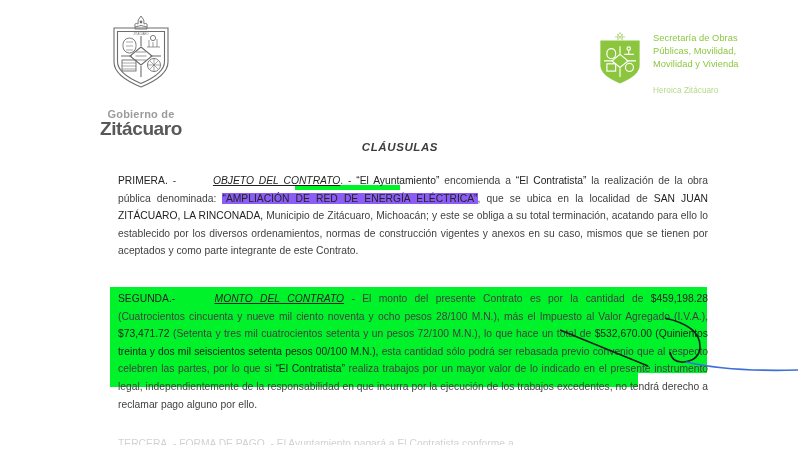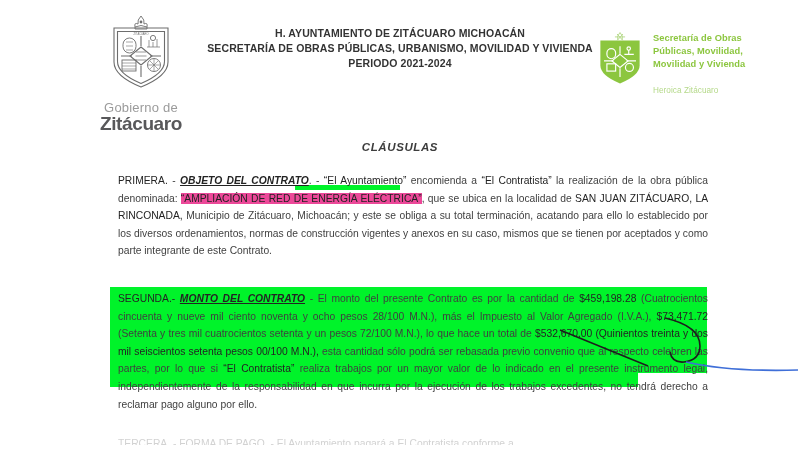--- a/index.html
+++ b/index.html
@@ -31,24 +31,25 @@
     width: 114px;
     text-align: center;
   }
   .shield-wrap {
     width: 66px;
     height: 76px;
     margin: 0 auto;
     position: relative;
   }
   .gob-de {
-    font-size: 13px;
+    font-size: 11px;
     color: #9b9b9b;
     letter-spacing: .2px;
-    margin-top: 10px;
+    margin-top: 18px;
+    font-weight: bold;
   }
   .zita {
     font-size: 19px;
     font-weight: bold;
     color: #58585a;
     letter-spacing: -0.4px;
     line-height: 1.05;
     margin-top: -1px;
   }
 
@@ -73,21 +74,21 @@
     display: flex;
     align-items: flex-start;
     gap: 9px;
   }
   .emblem-right .shield-wrap { width: 48px; height: 62px; margin: 0; flex: none; }
   .green-text {
     padding-top: 5px;
   }
   .green-title {
     font-size: 9.3px;
-    font-weight: bold;
+    font-weight: normal;
     color: #8cc63f;
     line-height: 1.42;
     letter-spacing: .05px;
   }
   .green-sub {
     font-size: 8.2px;
     color: #b5d98a;
     margin-top: 14px;
     letter-spacing: .05px;
   }
@@ -116,22 +117,22 @@
     width: 590px;
     font-size: 10.3px;
     line-height: 17.6px;
     text-align: justify;
     color: #3f3f3f;
   }
   .para.p1 { top: 42px; }
   .para.p2 { top: 160px; }
 
   b, strong { font-weight: normal; color: #232323; }
-  .u { text-decoration: underline; font-style: italic; font-weight: bold; color: #232323; }
-  .hl { background: #ec4899; }
+  .u { text-decoration: underline; font-style: italic; font-weight: normal; color: #232323; margin-left: 32px; }
+  .hl { background: #8b5cf6; }
 
   
   .green-block {
     position: absolute;
     left: 110px; top: 157px;
     width: 597px;
     height: 86px;
     background: #00f32a;
   }
   .green-block.tail {
@@ -202,25 +203,20 @@
         </g>
         <g fill="#6d6d6d" stroke="none" font-size="2.6" font-family="Liberation Sans, sans-serif">
           <text x="33" y="20.5" text-anchor="middle">ZITÁCUARO</text>
         </g>
       </svg>
     </div>
     <div class="gob-de">Gobierno de</div>
     <div class="zita">Zitácuaro</div>
   </div>
 
-  <div class="header-title">
-    <div>H. AYUNTAMIENTO DE ZITÁCUARO MICHOACÁN</div>
-    <div>SECRETARÍA DE OBRAS PÚBLICAS, URBANISMO, MOVILIDAD Y VIVIENDA</div>
-    <div>PERIODO 2021-2024</div>
-  </div>
 
   <div class="emblem-right">
     <div class="shield-wrap">
       <svg viewBox="0 0 66 76" width="48" height="62" aria-hidden="true">
         <path d="M6 14 L6 48 Q6 62 33 73 Q60 62 60 48 L60 14 Z" fill="#8cc63f"></path>
         <g fill="none" stroke="#ffffff" stroke-width="1.6">
           <path d="M33 22 L33 32 M33 52 L33 64 M11 42 L24 42 M42 42 L55 42"></path>
           <path d="M33 33 L44 42 L33 51 L22 42 Z"></path>
           <rect x="15" y="25" width="12" height="14" rx="6"></rect>
           <path d="M39 33 L52 33 M45 33 L45 27"></path>

